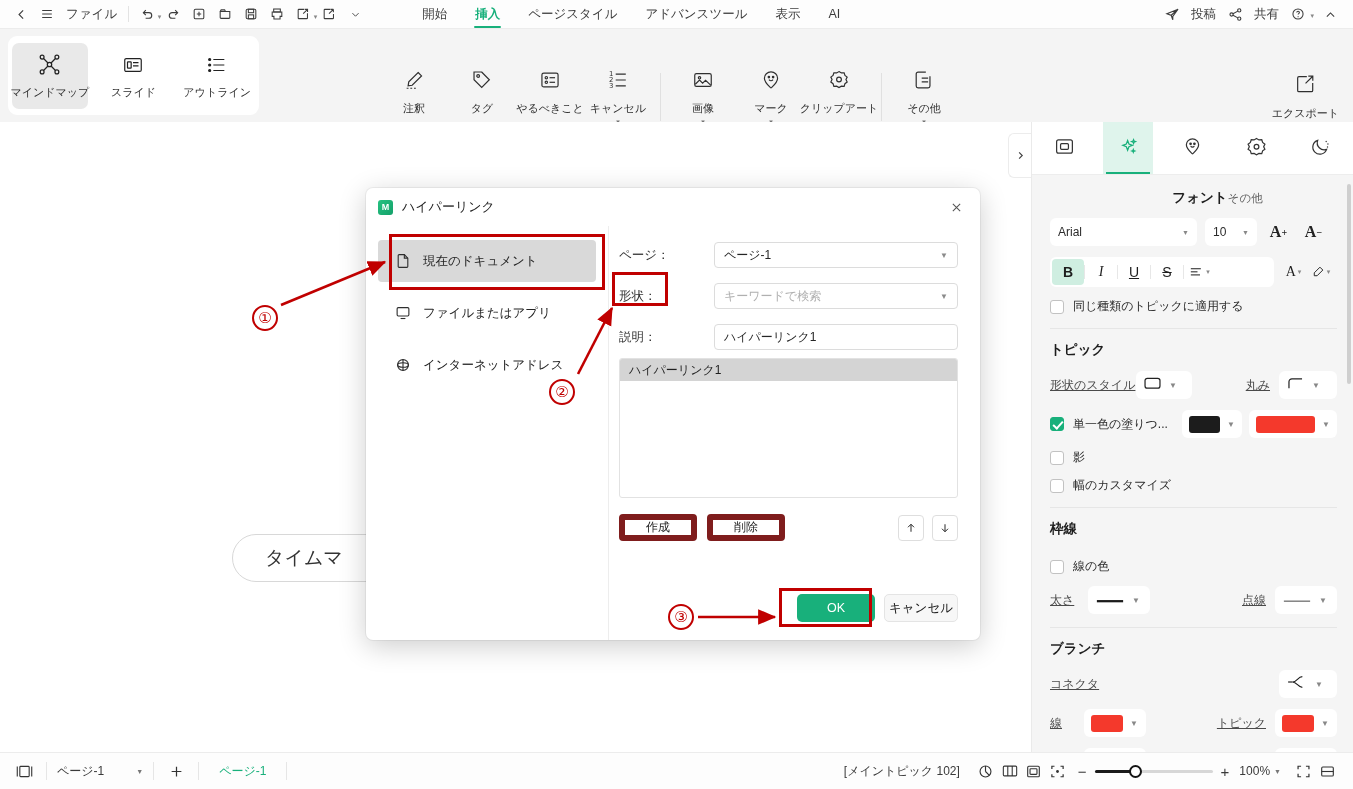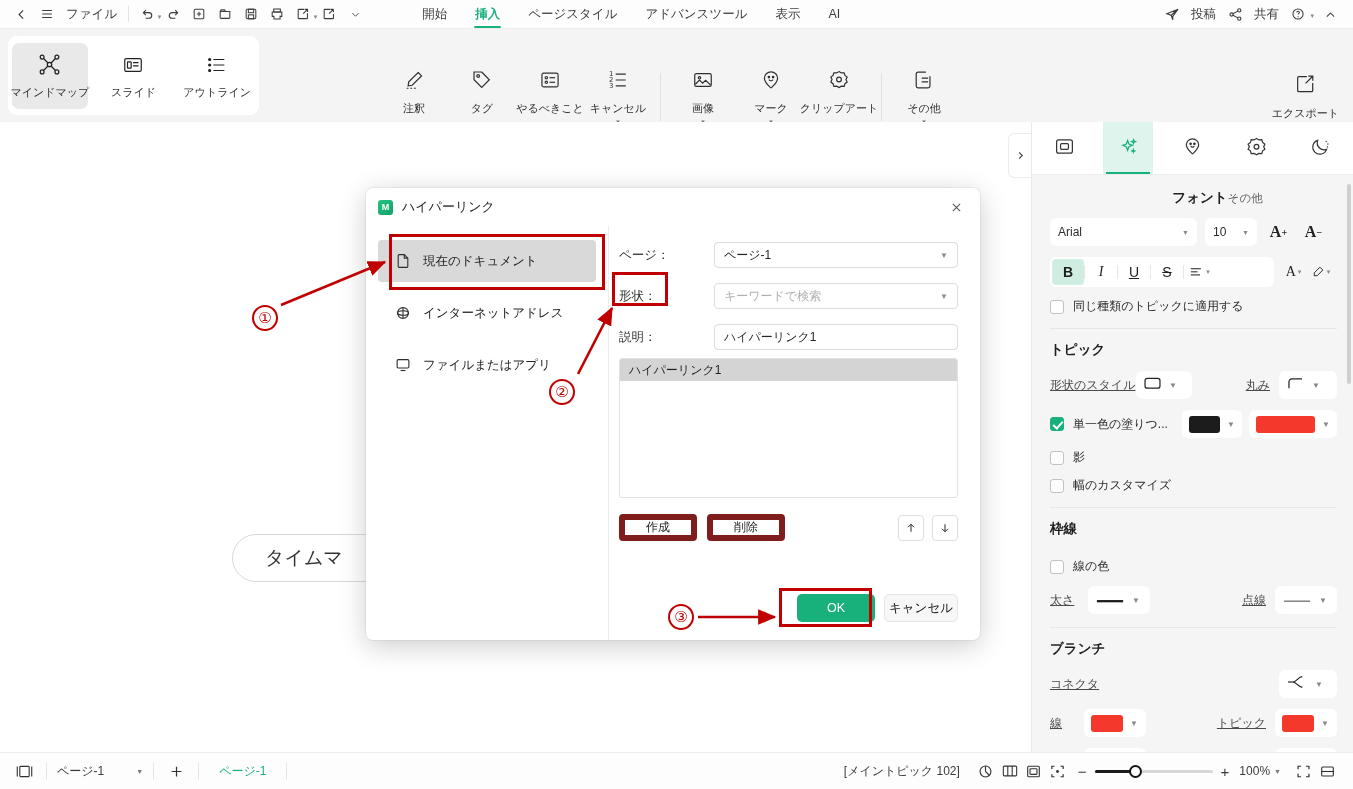--- a/index.html
+++ b/index.html
@@ -823,35 +823,35 @@
           <svg width="16" height="16" viewBox="0 0 18 18" fill="none" stroke="#2e2e2e" stroke-width="1.25">
               <path d="M10.5 1.8H4.6a1 1 0 00-1 1v12.4a1 1 0 001 1h8.8a1 1 0 001-1V5.8z"></path>
               <path d="M10.5 1.8v4h3.9"></path>
             </svg>
         </span>
         <span>現在のドキュメント</span>
       </div>
       <div class="src-item" style="margin-top:10px">
         <span class="si">
           <svg width="16" height="16" viewBox="0 0 18 18" fill="none" stroke="#2e2e2e" stroke-width="1.25">
+              <rect x="2.4" y="3" width="13.2" height="9.4" rx="1.3"></rect>
+              <path d="M6.3 15.2h5.4"></path>
+            </svg>
+        </span>
+        <span>ファイルまたはアプリ</span>
+      </div>
+      <div class="src-item" style="margin-top:10px">
+        <span class="si">
+          <svg width="16" height="16" viewBox="0 0 18 18" fill="none" stroke="#2e2e2e" stroke-width="1.25">
               <circle cx="9" cy="9" r="6.1"></circle>
               <ellipse cx="9" cy="9" rx="6.1" ry="2.6"></ellipse>
               <path d="M9 2.9v12.2"></path>
             </svg>
         </span>
         <span>インターネットアドレス</span>
-      </div>
-      <div class="src-item" style="margin-top:10px">
-        <span class="si">
-          <svg width="16" height="16" viewBox="0 0 18 18" fill="none" stroke="#2e2e2e" stroke-width="1.25">
-              <rect x="2.4" y="3" width="13.2" height="9.4" rx="1.3"></rect>
-              <path d="M6.3 15.2h5.4"></path>
-            </svg>
-        </span>
-        <span>ファイルまたはアプリ</span>
       </div>
     </div>
 
     <div class="dlg-right">
       <div class="frow">
         <div class="fl">ページ：</div>
         <div class="inp">
           <span>ページ-1</span>
           <span class="cv">▼</span>
         </div>

